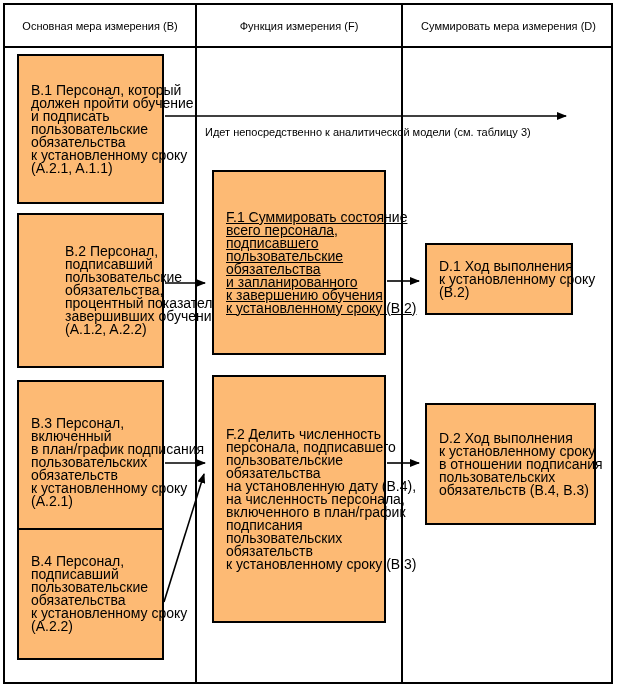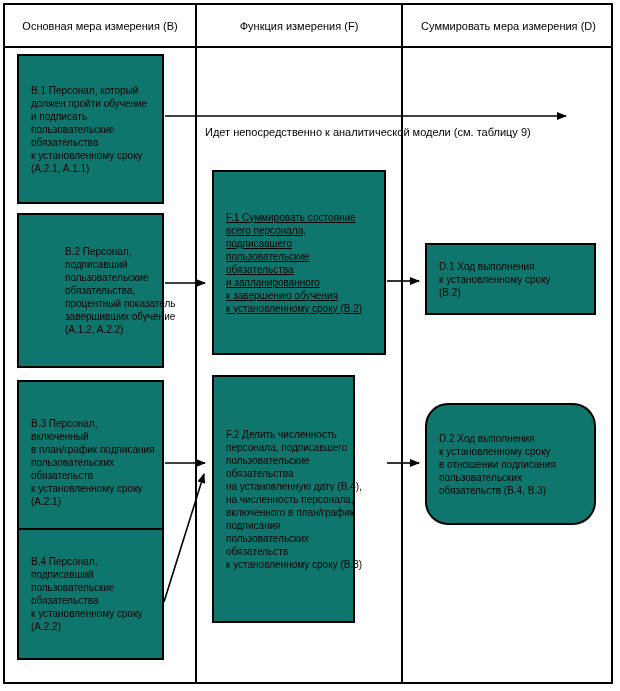--- a/index.html
+++ b/index.html
@@ -47,39 +47,39 @@
     font-size: 11px;
     white-space: pre;
   }
   .header-cell.h1 { left: 5px;   width: 190px; }
   .header-cell.h2 { left: 197px; width: 204px; border-radius: 20px; }
   .header-cell.h3 { left: 403px; width: 211px; }
   .box {
     position: absolute;
     border: 2px solid #000000;
     box-sizing: border-box;
-    background: #0f766e;
+    background: #fdba74;
     display: flex;
     align-items: center;
-    font-size: 10px;
+    font-size: 14px;
     line-height: 13px;
   }
   .box .txt {
     white-space: pre;
     padding-left: 12px;
     padding-right: 2px;
   }
   .box.b1 { left: 17px;  top: 54px;  width: 147px; height: 150px; }
   .box.b2 { left: 17px;  top: 213px; width: 147px; height: 155px; padding-left: 34px; }
   .box.b3 { left: 17px;  top: 380px; width: 147px; height: 165px; }
   .box.b4 { left: 17px;  top: 528px; width: 147px; height: 132px; }
   .box.f1 { left: 212px; top: 170px; width: 174px; height: 185px; text-decoration: underline; }
-  .box.f2 { left: 212px; top: 375px; width: 143px; height: 248px; }
-  .box.d1 { left: 425px; top: 243px; width: 171px; height: 72px; }
-  .box.d2 { left: 425px; top: 403px; width: 171px; height: 122px; border-radius: 23px; }
+  .box.f2 { left: 212px; top: 375px; width: 174px; height: 248px; }
+  .box.d1 { left: 425px; top: 243px; width: 148px; height: 72px; }
+  .box.d2 { left: 425px; top: 403px; width: 171px; height: 122px; }
   .annotation {
     position: absolute;
     left: 205px;
     top: 126px;
     font-size: 11px;
     white-space: pre;
   }
   svg.arrows {
     position: absolute;
     left: 0; top: 0;
@@ -107,21 +107,21 @@
     </marker>
   </defs>
   <line x1="165" y1="116" x2="566" y2="116" marker-end="url(#ah)"></line>
   <line x1="165" y1="283" x2="205" y2="283" marker-end="url(#ah)"></line>
   <line x1="387" y1="281" x2="419" y2="281" marker-end="url(#ah)"></line>
   <line x1="165" y1="463" x2="205" y2="463" marker-end="url(#ah)"></line>
   <line x1="164" y1="602" x2="204" y2="474" marker-end="url(#ah)"></line>
   <line x1="387" y1="463" x2="419" y2="463" marker-end="url(#ah)"></line>
 </svg>
 
-<div class="annotation">Идет непосредственно к аналитической модели (см. таблицу 9)</div>
+<div class="annotation">Идет непосредственно к аналитической модели (см. таблицу 3)</div>
 
 <div class="box b1">
   <div class="txt">B.1 Персонал, который
 должен пройти обучение
 и подписать
 пользовательские
 обязательства
 к установленному сроку
 (A.2.1, A.1.1)</div>
 </div>

